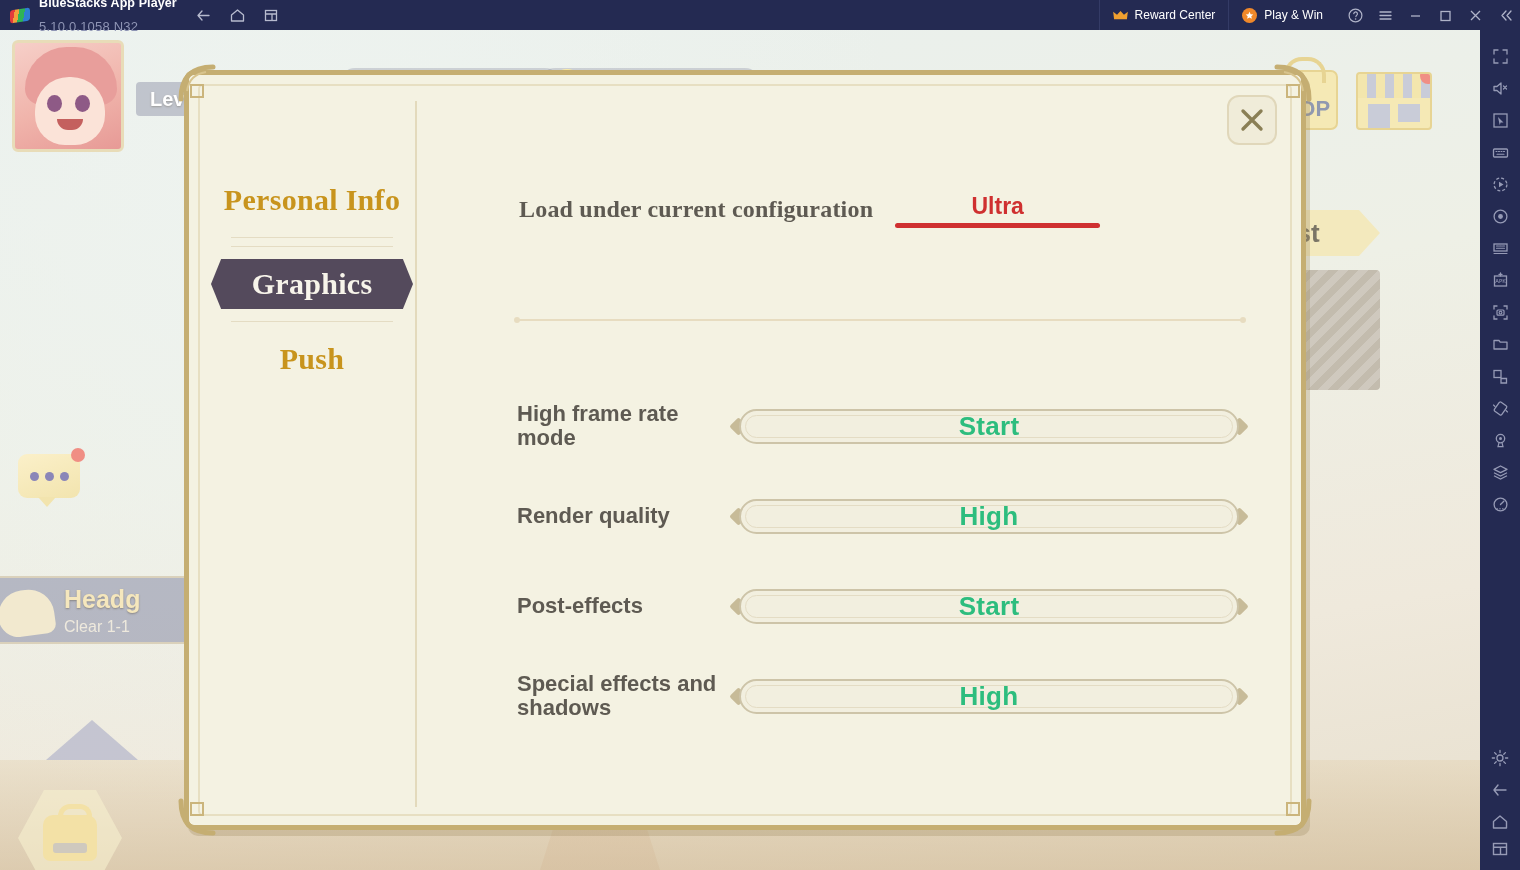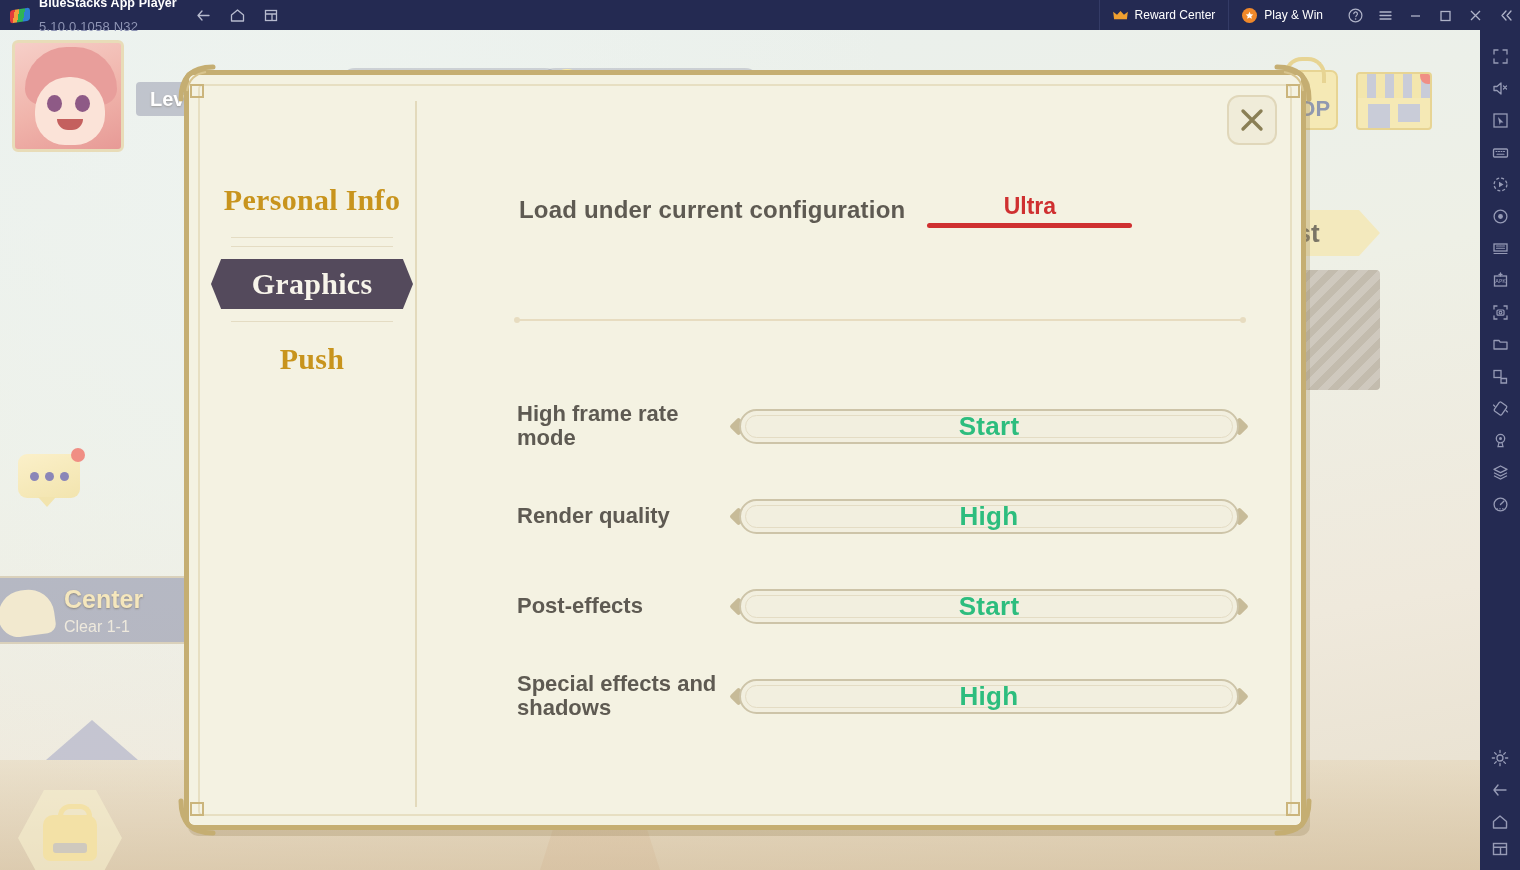--- a/index.html
+++ b/index.html
@@ -243,21 +243,21 @@
   .nav-item.active .lbl { color:#f7f4ea; position:relative; z-index:2; }
 
   
   .content { position:absolute; left:250px; top:40px; right:26px; bottom:26px; }
 
   .cfg-row {
     position:absolute; left:80px; top:78px; display:flex; align-items:center;
   }
   .cfg-label {
     font-size:24px; font-weight:bold; color:#5e5a52; letter-spacing:.2px;
-    font-family:Liberation Sans, sans-serif;
+    font-family:Liberation Serif, serif;
   }
   .cfg-value-wrap { position:relative; margin-left:22px; width:205px; text-align:center; }
   .cfg-value {
     font-size:23px; font-weight:bold; color:#cf3030;
     display:block; padding-bottom:6px;
   }
   .cfg-underline {
     position:absolute; left:0; right:0; bottom:-2px; height:5px; border-radius:3px;
     background:#cf3030;
   }
@@ -346,21 +346,21 @@
     <div class="g-el crate"></div>
 
     <div class="g-el chat-bubble">
       <span class="cdot"></span>
         <span class="cdot"></span>
         <span class="cdot"></span>
       <div class="red-dot" style="right:-5px;top:-6px;width:14px;height:14px;"></div>
     </div>
     <div class="g-el quest">
       <div class="helmet"></div>
-      <div class="q1">Center</div>
+      <div class="q1">Headg</div>
       <div class="q2">Clear 1-1</div>
     </div>
     <div class="g-el chev-up"></div>
     <div class="g-el hex-item">
       <div class="bag-ic"></div>
     </div>
   </div>
 
   <div class="panel">
     <div class="panel-frame">

